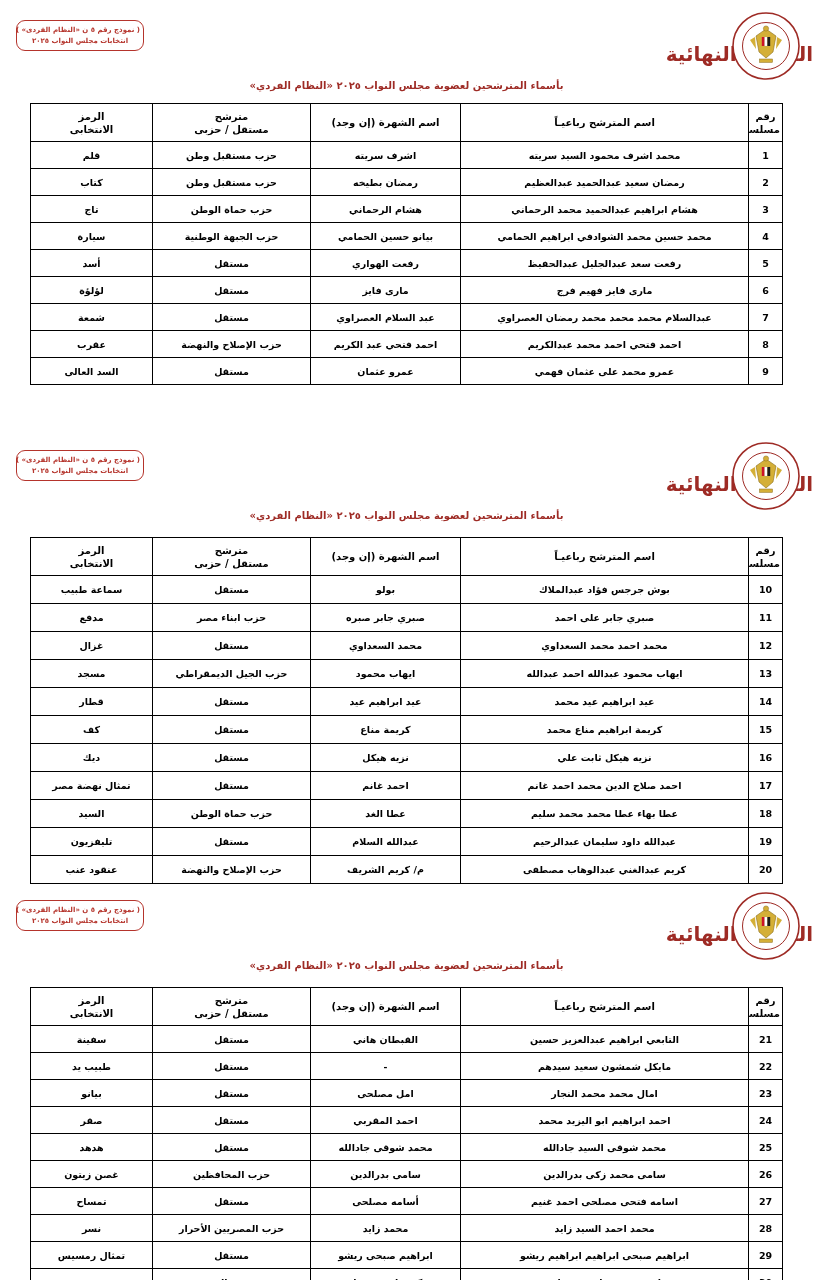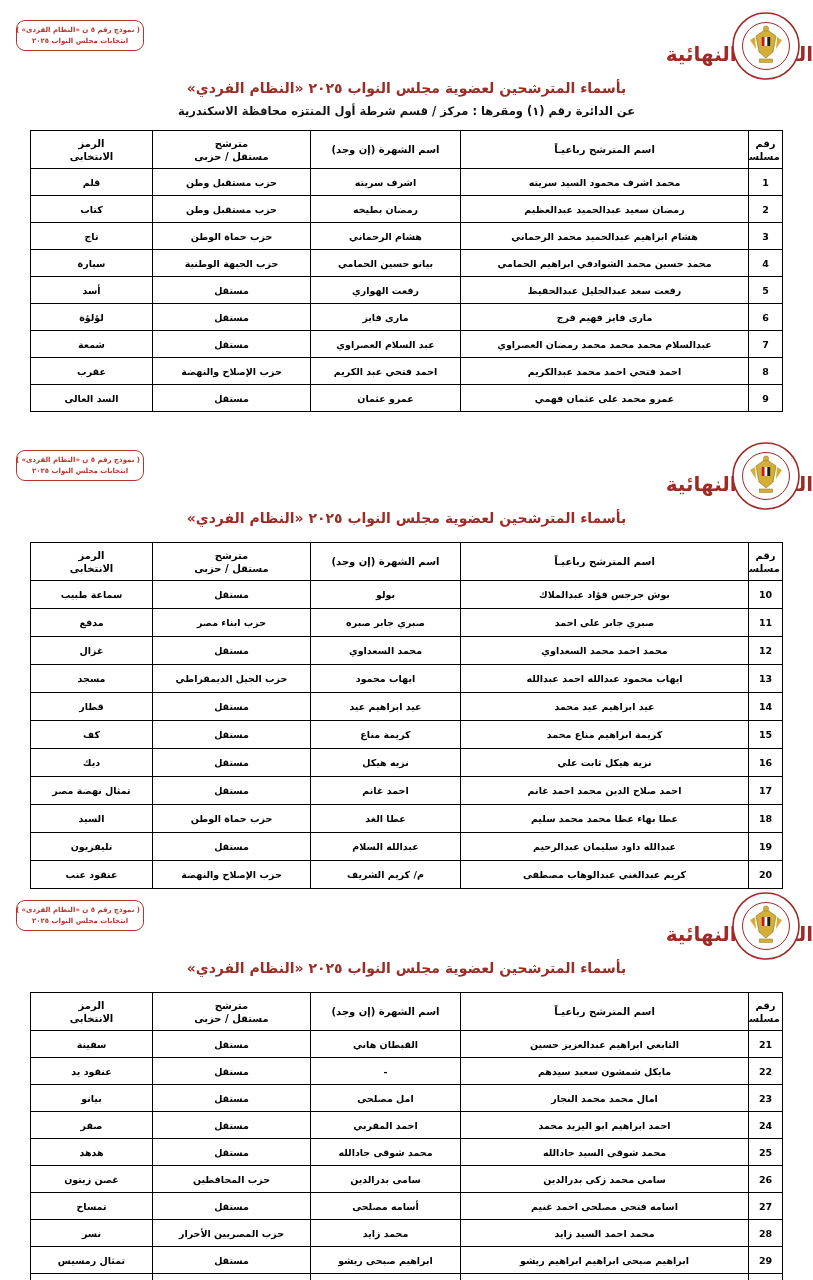--- a/index.html
+++ b/index.html
@@ -20,21 +20,21 @@
   .stamp-line{font-size:7px;font-weight:bold;line-height:1.5;white-space:nowrap;}
 
   .logo{position:absolute;top:5px;right:12px;width:70px;height:70px;}
 
   .title{
     margin:0;padding-top:36px;text-align:right;
     color:#9e2b25;font-size:20px;font-weight:bold;letter-spacing:0;
   }
   .subtitle{
     margin:14px 0 0;text-align:center;
-    color:#9e2b25;font-size:14px;font-weight:bold;
+    color:#9e2b25;font-size:10px;font-weight:bold;
   }
   .district{
     margin-top:8px;text-align:center;color:#111;
     font-size:11.5px;font-weight:bold;
   }
 
   table.cand{
     width:752px;margin:12px auto 0;border-collapse:collapse;table-layout:fixed;
   }
   .cand th,.cand td{
@@ -75,21 +75,20 @@
           <circle cx="35" cy="17.5" r="2.6" fill="#d4af37" stroke="#8a6d1f" stroke-width="0.5"></circle>
           <rect x="30.8" y="26" width="2.8" height="9" fill="#ce1126"></rect>
           <rect x="33.6" y="26" width="2.8" height="9" fill="#ffffff" stroke="#999" stroke-width="0.2"></rect>
           <rect x="36.4" y="26" width="2.8" height="9" fill="#1a1a1a"></rect>
           <rect x="28.5" y="48" width="13" height="3.4" fill="#d4af37" stroke="#8a6d1f" stroke-width="0.5"></rect>
         </g>
       </svg>
     </div>
     <h1 class="title">القائمة النهائية</h1>
     <h2 class="subtitle">بأسماء المترشحين لعضوية مجلس النواب ٢٠٢٥ «النظام الفردي»</h2>
-    <div class="district">عن الدائرة رقم  (١)    ومقرها : مركز / قسم شرطة  أول المنتزه    محافظة  الاسكندرية</div>
     <table class="cand">
       <colgroup>
         <col class="w-serial">
           <col class="w-name">
           <col class="w-known">
           <col class="w-party">
           <col class="w-symbol">
       </colgroup>
       <thead>
         <tr>
@@ -353,21 +352,21 @@
             <td>التابعي ابراهيم عبدالعزيز حسين</td>
             <td>القبطان هاني</td>
             <td>مستقل</td>
             <td>سفينة</td>
           </tr>
           <tr>
             <td>22</td>
             <td>مايكل شمشون سعيد سيدهم</td>
             <td>-</td>
             <td>مستقل</td>
-            <td>عنقود يد</td>
+            <td>طبيب يد</td>
           </tr>
           <tr>
             <td>23</td>
             <td>امال محمد محمد النجار</td>
             <td>امل مصلحى</td>
             <td>مستقل</td>
             <td>بيانو</td>
           </tr>
           <tr>
             <td>24</td>

